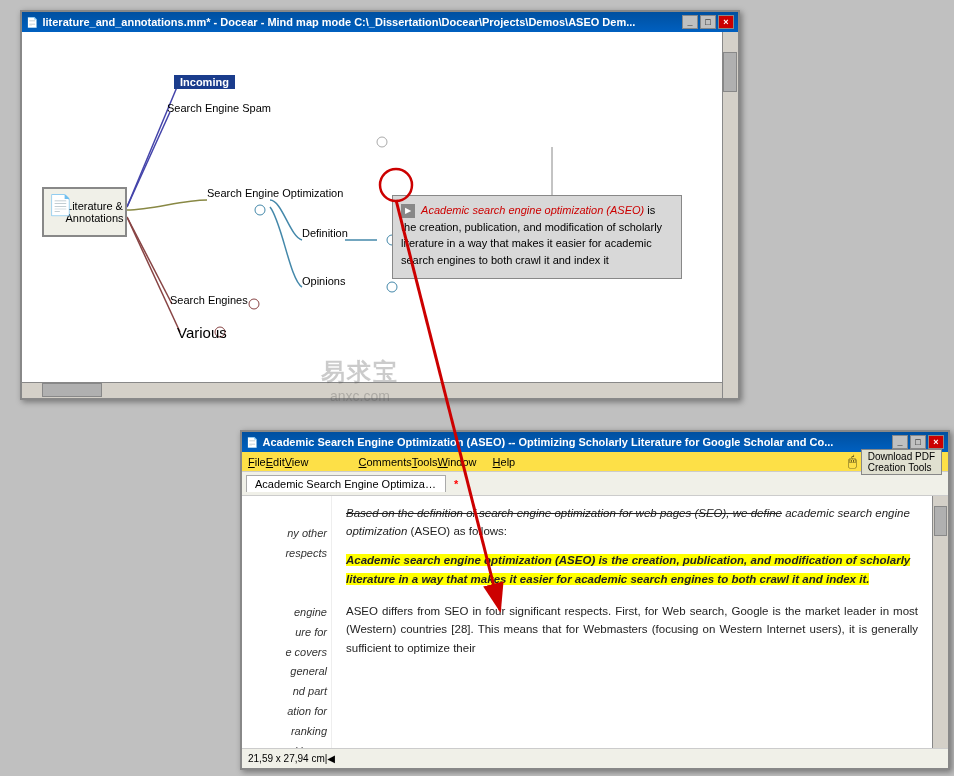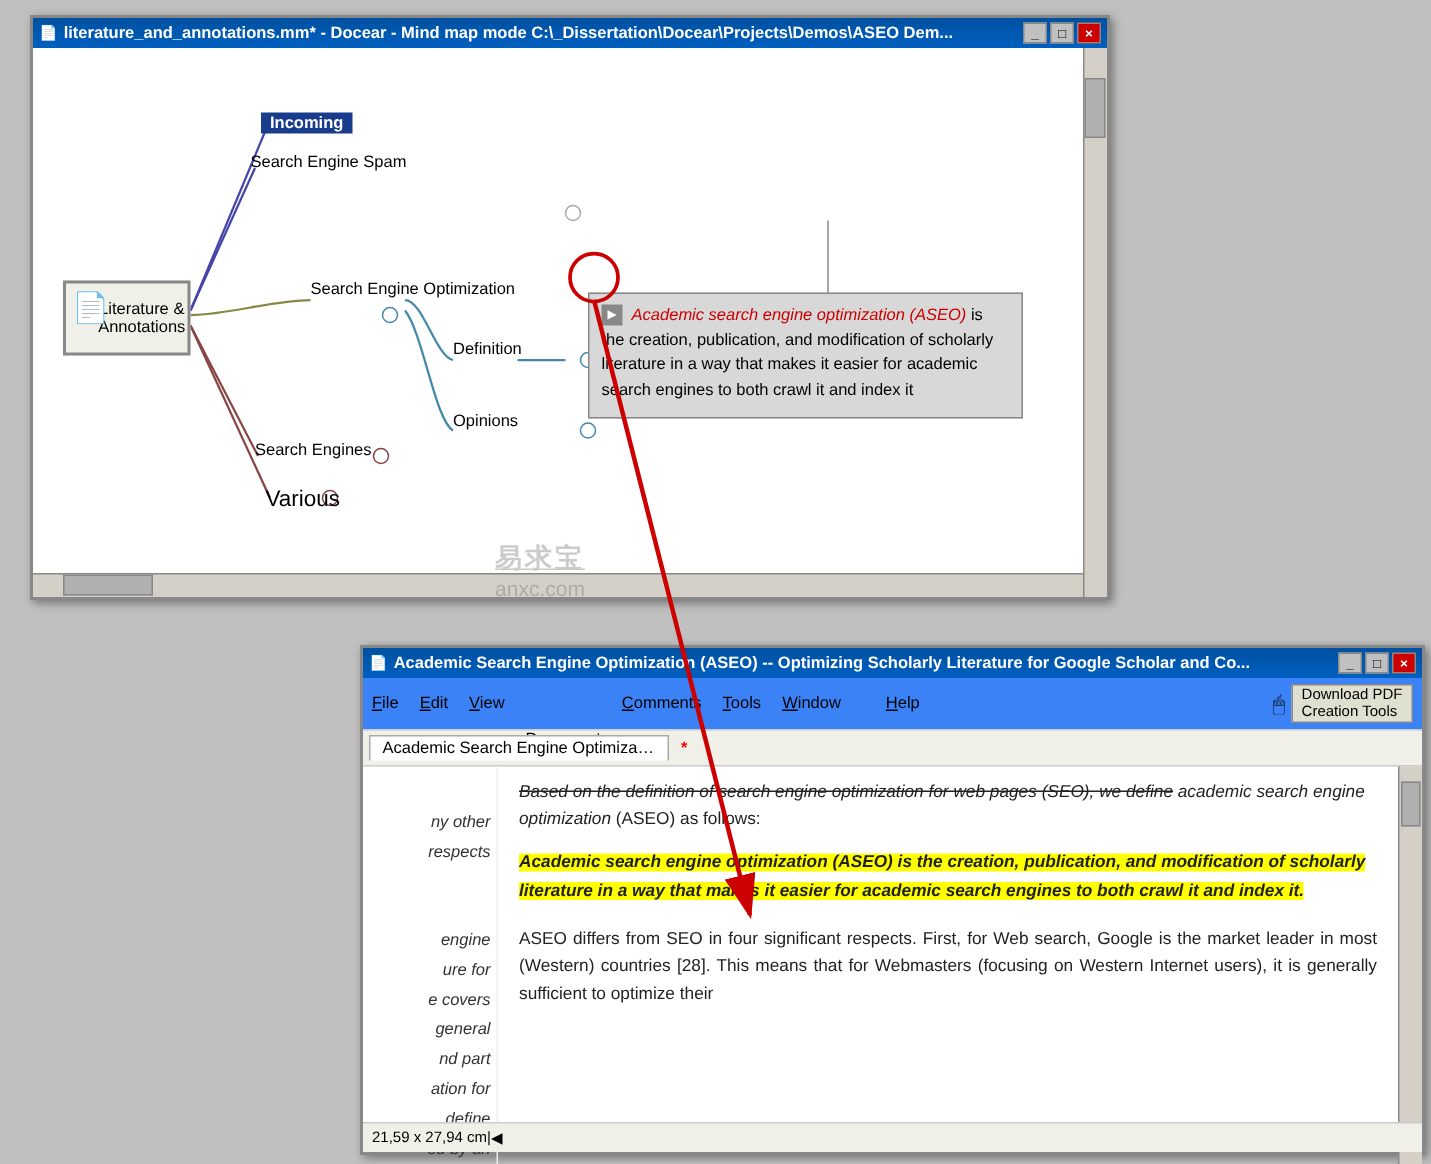--- a/index.html
+++ b/index.html
@@ -230,26 +230,25 @@
       color: white;
       font-size: 11px;
       font-weight: bold;
       height: 20px;
       display: flex;
       align-items: center;
       justify-content: space-between;
       padding: 0 4px;
     }
     .pdf-menubar {
-      background: #3b82f6;
-      height: 35px;
+      background: #fde047;
+      height: 20px;
       display: flex;
       align-items: center;
       padding: 0 6px;
-      gap: 14px;
       border-bottom: 1px solid #ccc;
       font-size: 11px;
     }
     .pdf-menubar-right {
       margin-left: auto;
       display: flex;
       align-items: center;
       gap: 4px;
     }
     .download-btn {
@@ -525,21 +524,21 @@
       <div>ny other</div>
       <div>respects</div>
       <div>&nbsp;</div>
       <div>&nbsp;</div>
       <div style="font-style:italic;">engine</div>
       <div>ure for</div>
       <div>e covers</div>
       <div>general</div>
       <div>nd part</div>
       <div>ation for</div>
-      <div>define</div>
+      <div>ranking</div>
       <div>ed by an</div>
     </div>
 
     <div class="pdf-main-col">
 
       <p style="margin-bottom:8px;font-size:11.5px;line-height:1.6;">
         <span style="font-style:italic;text-decoration:line-through;">Based on the definition of search engine optimization for web pages (SEO), we define</span>
         <span> <span style="font-style:italic;">academic search engine optimization</span> (ASEO) as follows:</span>
       </p>
 
@@ -571,15 +570,15 @@
       <polygon points="0 0, 10 3.5, 0 7" fill="#cc0000"></polygon>
     </marker>
   </defs>
 
   <circle cx="396" cy="185" r="16" fill="none" stroke="#cc0000" stroke-width="2.5"></circle>
 
   <line x1="396" y1="200" x2="500" y2="610" stroke="#cc0000" stroke-width="3" marker-end="url(#arrowhead)"></line>
 </svg>
 
 <div class="watermark">
-  <div style="font-size:18px;font-weight:bold;letter-spacing:2px;text-decoration:underline;">易求宝</div>
+  <div style="font-size:24px;font-weight:bold;letter-spacing:2px;">易求宝</div>
   <div style="font-size:14px;">anxc.com</div>
 </div>
 
 </body></html>

